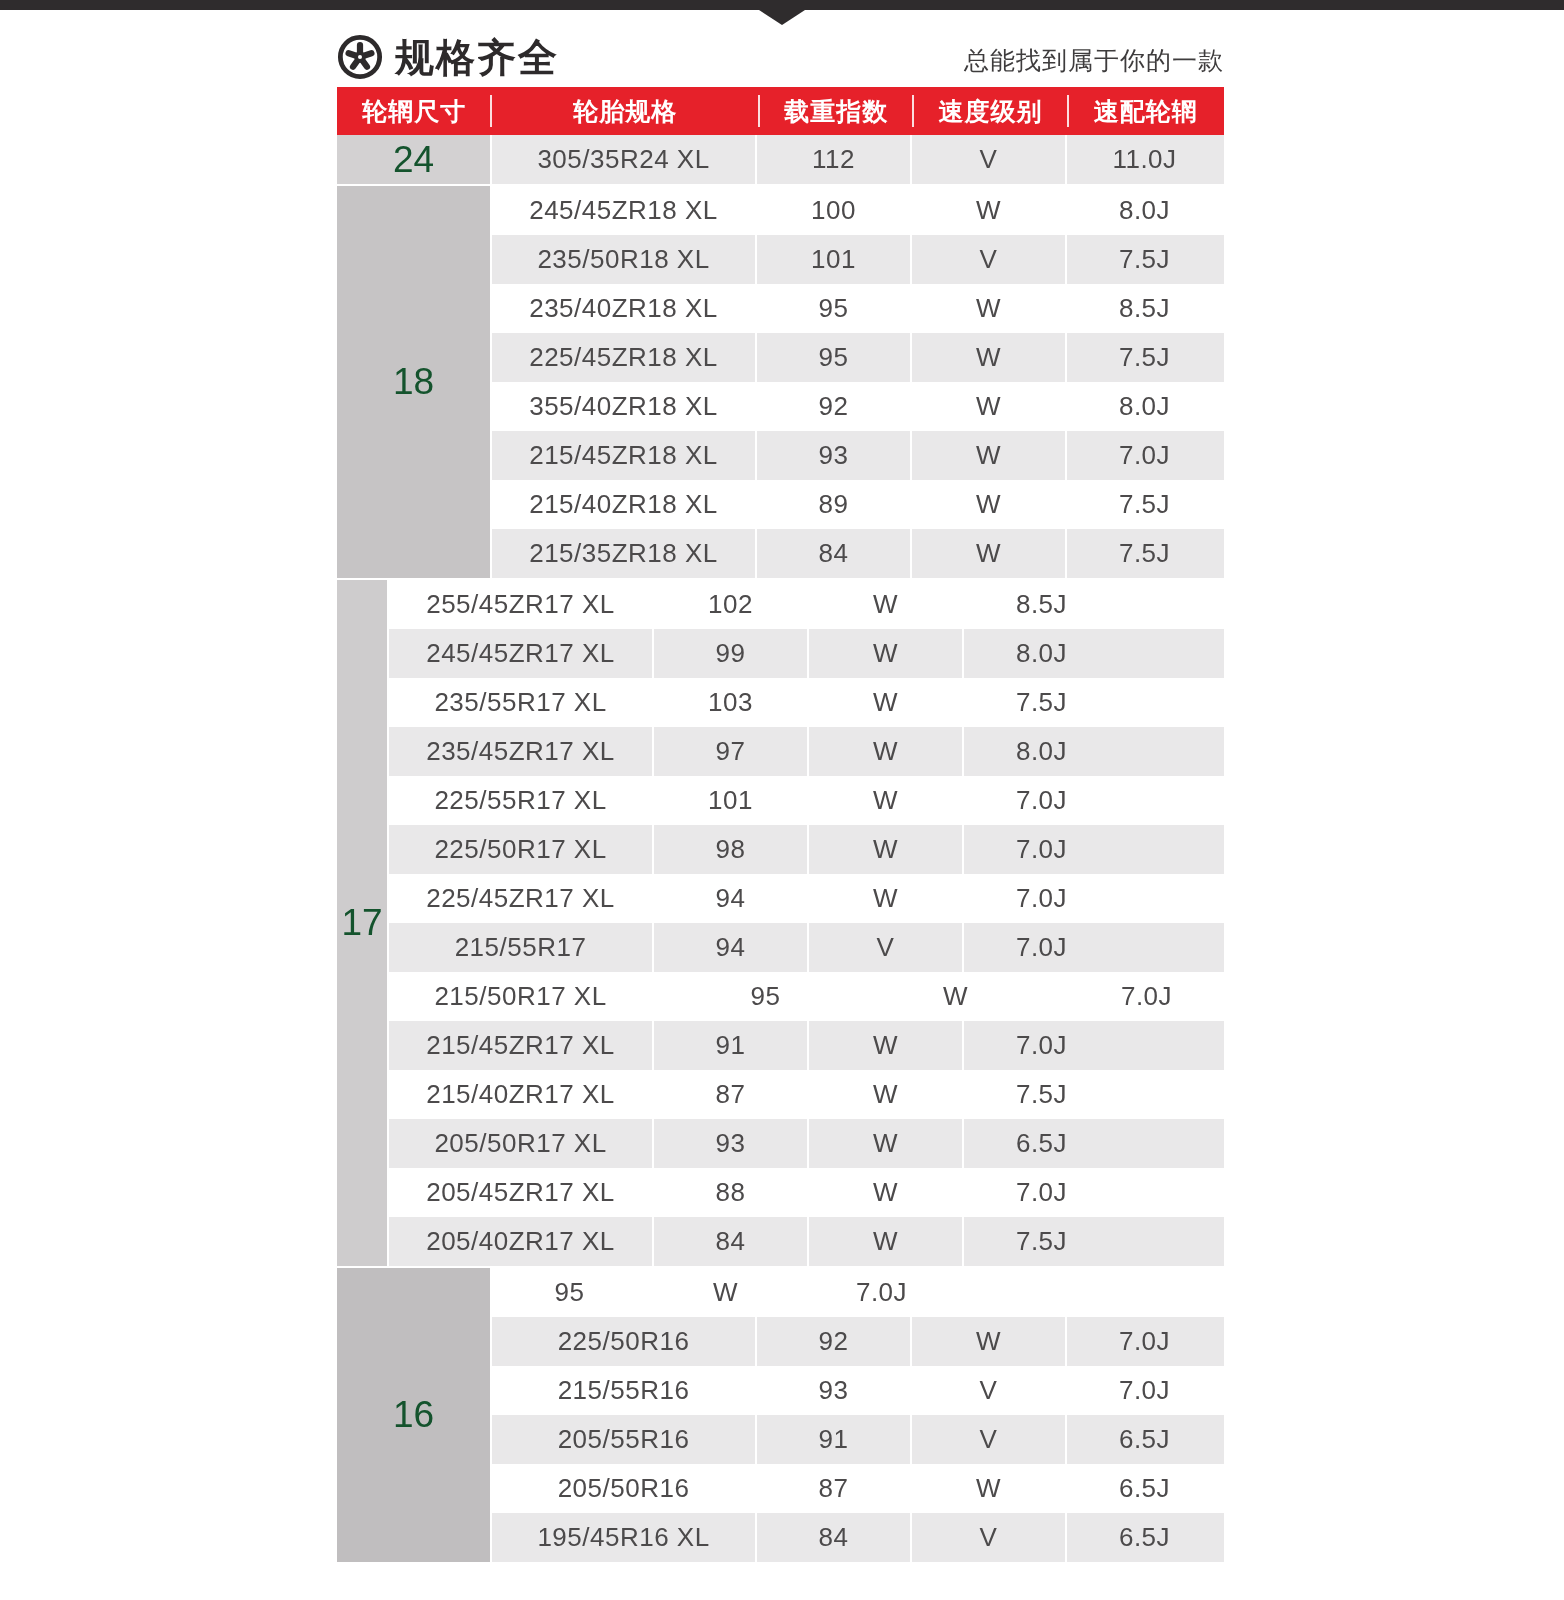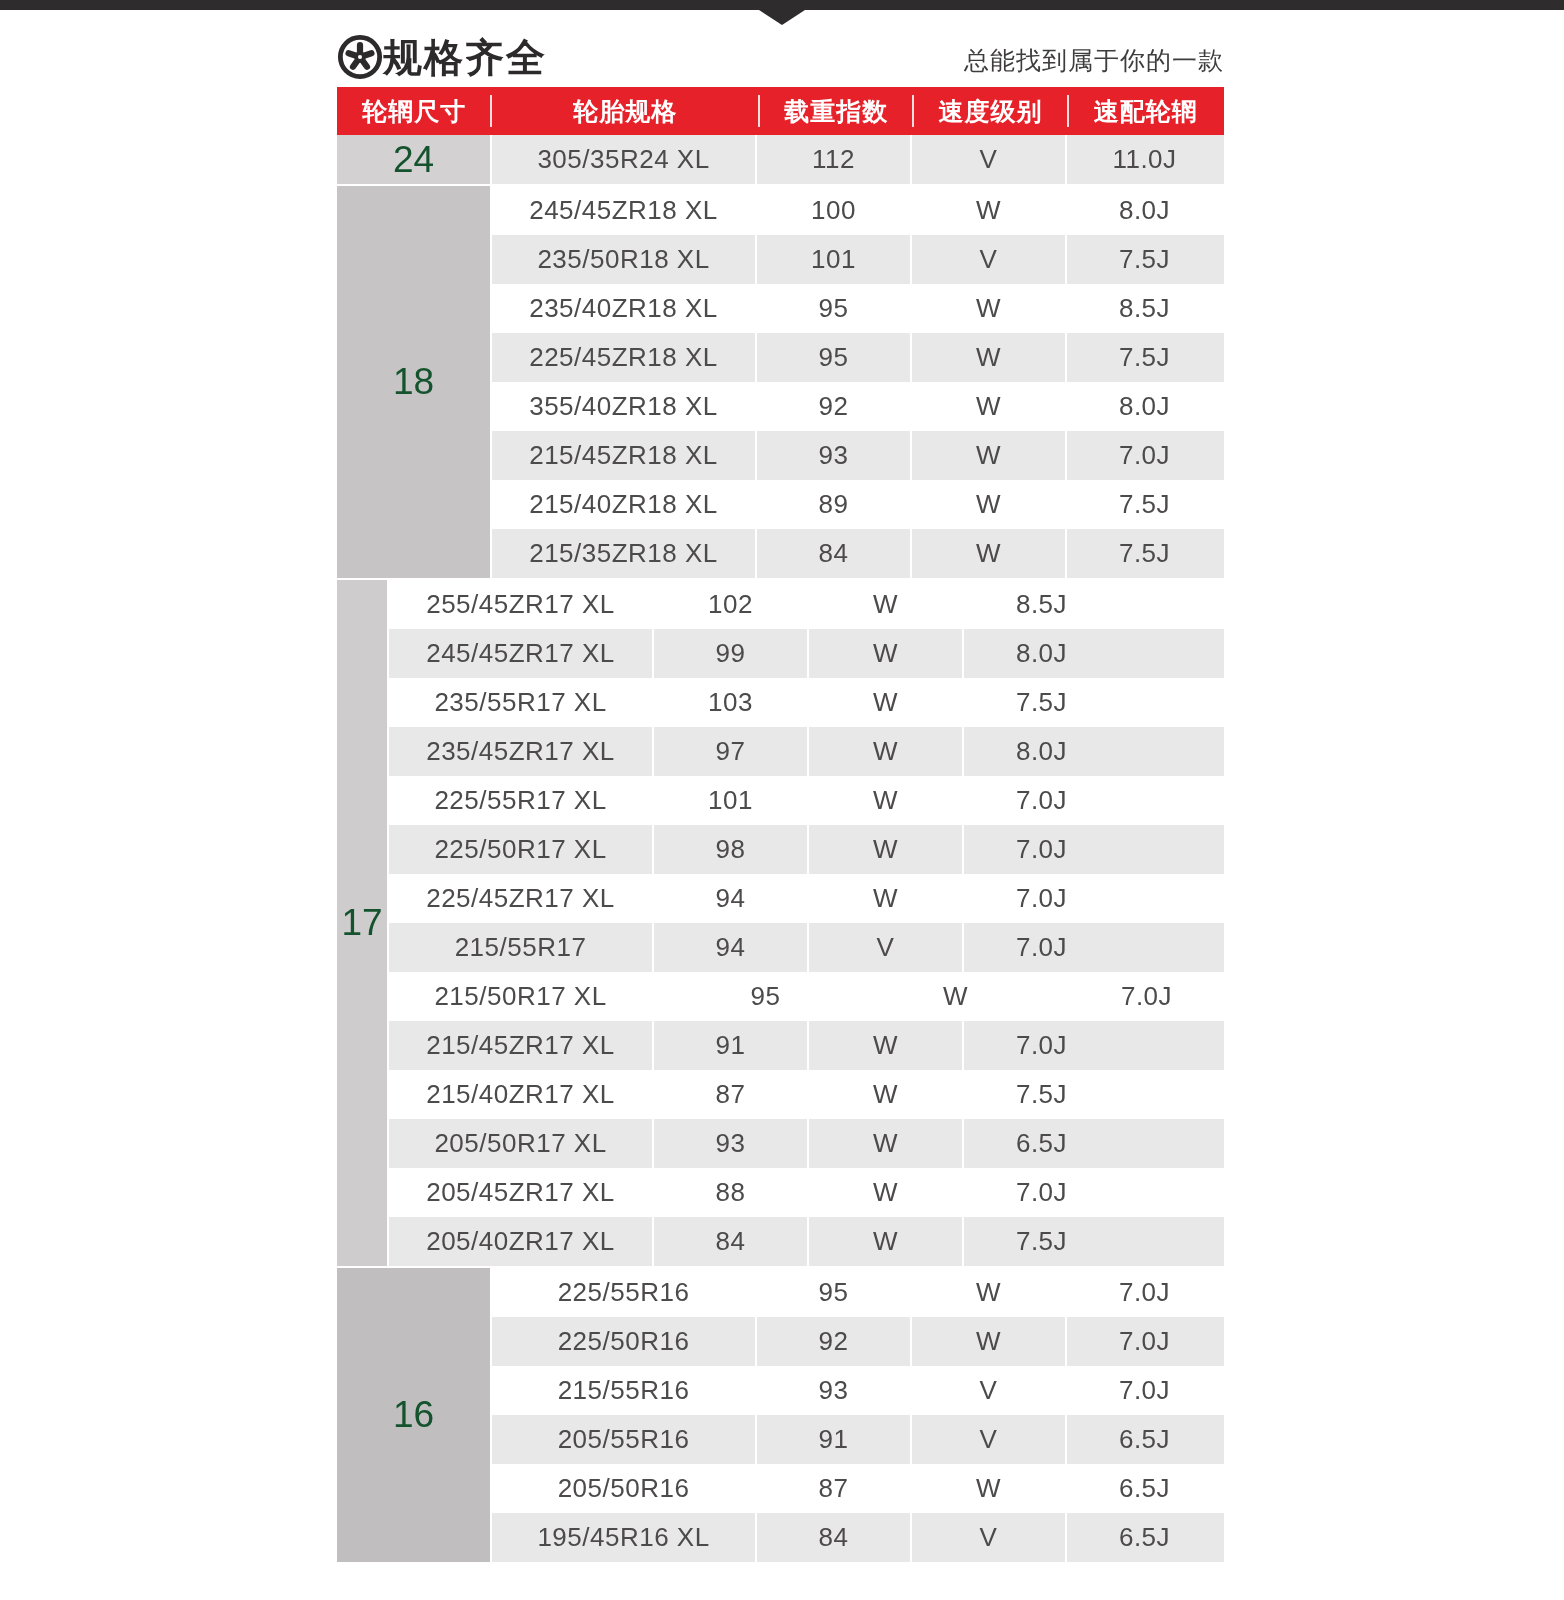--- a/index.html
+++ b/index.html
@@ -11,21 +11,21 @@
   .topbar { position:absolute; top:0; left:0; width:1564px; height:10px; }
   .topbar .tri { position:absolute; top:10px; left:50%; transform:translateX(-50%);
                  width:0; height:0; border-left:23px solid transparent;
                  border-right:23px solid transparent; border-top:15px solid; }
 
   .content { position:absolute; left:337px; top:30px; width:887px; }
 
   
   .title-band { display:flex; justify-content:space-between; align-items:flex-end;
                 height:50px; margin-bottom:7px; }
-  .title-left { display:flex; align-items:center; gap:0; }
+  .title-left { display:flex; align-items:center; gap:12px; }
   .page-title { font-size:39px; font-weight:bold; letter-spacing:2px; line-height:1; }
   .page-subtitle { font-size:25px; letter-spacing:1px; padding-bottom:3px; }
 
   
   .spec-table { width:887px; }
   .thead { display:flex; height:48px; align-items:stretch; }
   .th { display:flex; align-items:center; justify-content:center;
         color:#ffffff; font-size:25px; font-weight:bold; letter-spacing:1px;
         position:relative; }
   .th + .th::before { content:""; position:absolute; left:-1px; top:8px; bottom:8px;
@@ -237,21 +237,20 @@
               <div class="td c3">84</div>
               <div class="td c4">W</div>
               <div class="td c5">7.5J</div>
             </div>
           </div>
         </div>
         <div class="group">
           <div class="rim-cell c1" style="background: rgb(192, 190, 191);">16</div>
           <div class="rows">
             <div class="row" style="background: rgb(255, 255, 255);">
-              <div class="td c2">225/55R16</div>
               <div class="td c3">95</div>
               <div class="td c4">W</div>
               <div class="td c5">7.0J</div>
             </div>
             <div class="row" style="background: rgb(233, 232, 233);">
               <div class="td c2">225/50R16</div>
               <div class="td c3">92</div>
               <div class="td c4">W</div>
               <div class="td c5">7.0J</div>
             </div>

